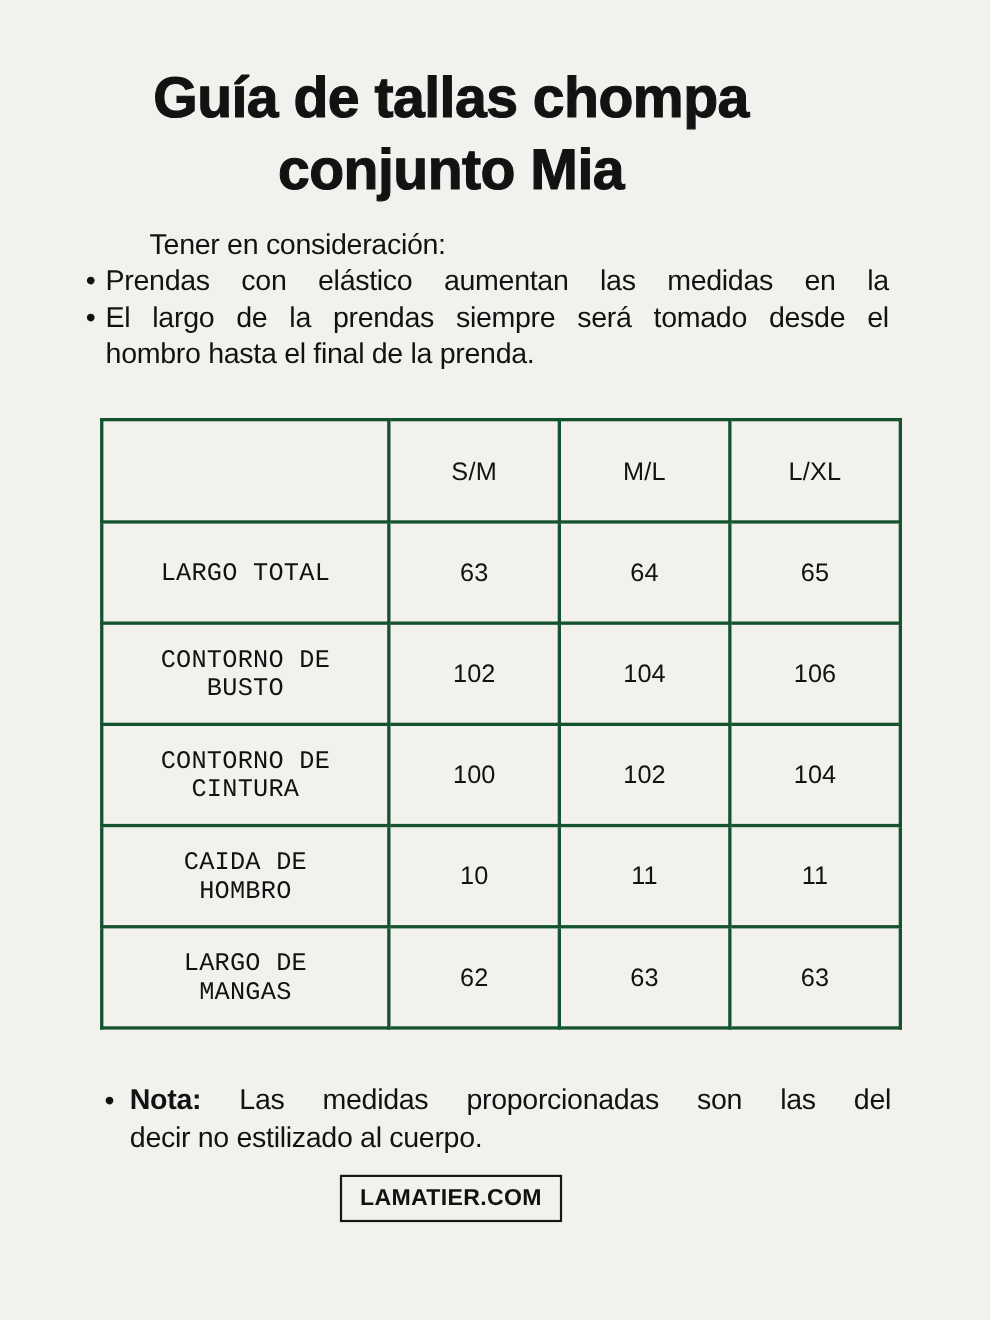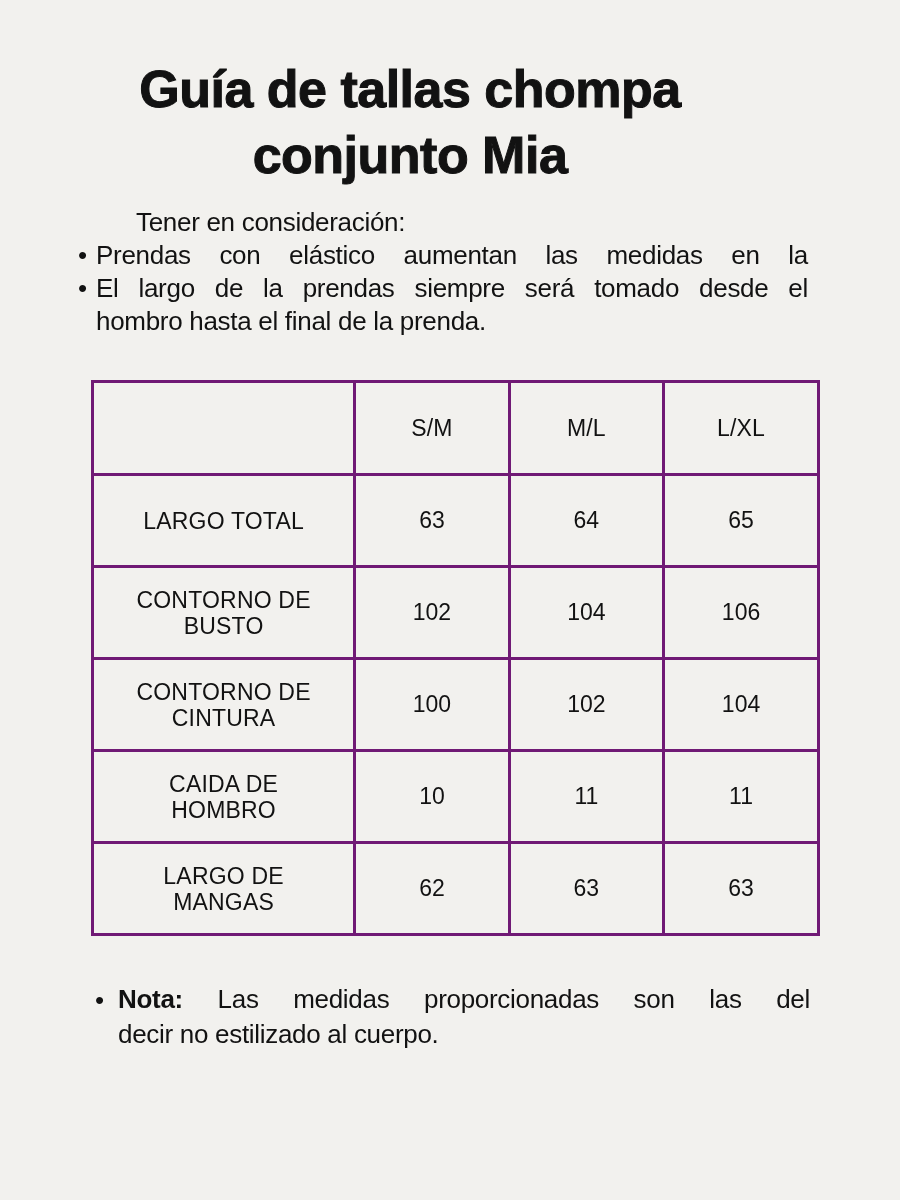--- a/index.html
+++ b/index.html
@@ -46,36 +46,37 @@
   .line { width: 100%; }
   .line-j { text-align: justify; text-align-last: justify; }
 
   
   .size-table {
     border-collapse: collapse;
     margin: 42px 0 0 91px;
     table-layout: fixed;
   }
   .size-table th, .size-table td {
-    border: 3px solid #701a75;
+    border: 3px solid #14532d;
     text-align: center;
     vertical-align: middle;
     font-weight: normal;
     box-sizing: border-box;
   }
   .size-table th { height: 93px; font-size: 23px; letter-spacing: 0.2px; }
   .size-table td { height: 92px; font-size: 23px; }
   .col-label { width: 266px; }
   .col-size  { width: 161px; }
   .row-label {
     font-weight: bold;
     font-size: 20px;
     line-height: 26px;
     padding: 0 30px;
     letter-spacing: 0.2px;
+    font-family: Liberation Mono, monospace;
   }
 
   
   .note {
     position: relative;
     margin: 46px 90px 0 118px;
     width: 692px;
     font-size: 26px;
     line-height: 35px;
     letter-spacing: -0.3px;
@@ -160,14 +161,19 @@
       </tr>
     </tbody>
   </table>
 
   <div class="note">
     <span class="bullet-dot">•</span>
     <div class="line line-j"><b class="note-label">Nota:</b> <span>Las medidas proporcionadas son las del</span></div>
     <div class="line">decir no estilizado al cuerpo.</div>
   </div>
 
+  <div class="footer">
+    <div class="footer-badge">
+      <span>LAMATIER.COM</span>
+    </div>
+  </div>
 
 </div>
 
 </body></html>

